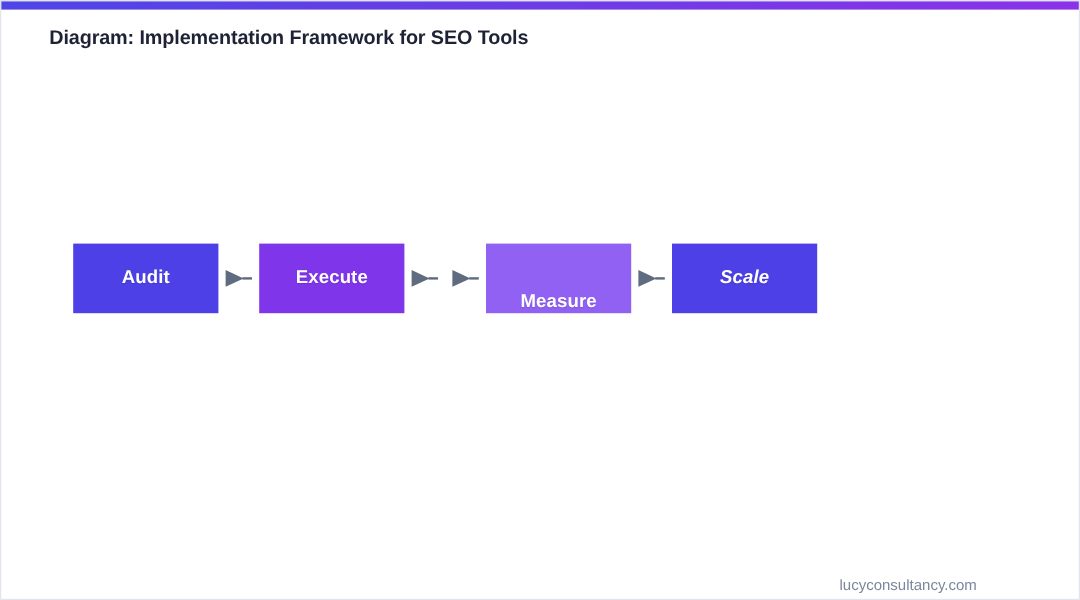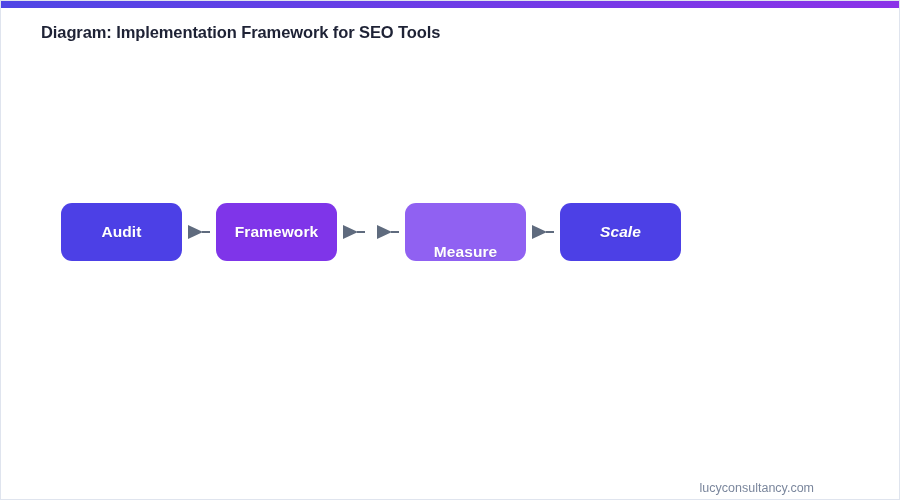--- a/index.html
+++ b/index.html
@@ -48,21 +48,21 @@
     position: absolute;
     left: 60px;
     top: 202px;
     height: 58px;
     display: flex;
     align-items: center;
   }
 
   .flow-node {
     height: 58px;
-    border-radius: 11px;
+    border-radius: 0;
     display: flex;
     align-items: center;
     justify-content: center;
     box-sizing: border-box;
     padding: 0 18px;
     min-width: 120px;
   }
 
   .flow-node-label {
     color: #ffffff;
@@ -107,21 +107,21 @@
       <div class="flow-node" style="background: rgb(76, 64, 230); width: 121px;">
         <span class="flow-node-label" style="color: rgb(255, 255, 255);">Audit</span>
       </div>
       <div class="flow-arrow">
         <svg width="26" height="22" viewBox="0 0 26 22">
           <path d="M2 4 L17 11 L2 18 Z" fill="#5f6b7e"></path>
           <rect x="16" y="10" width="8" height="2" fill="#5f6b7e"></rect>
         </svg>
       </div>
       <div class="flow-node" style="background: rgb(127, 53, 233); width: 121px;">
-        <span class="flow-node-label" style="color: rgb(255, 255, 255);">Framework</span>
+        <span class="flow-node-label" style="color: rgb(255, 255, 255);">Execute</span>
       </div>
       <div class="flow-arrow">
         <svg width="26" height="22" viewBox="0 0 26 22">
           <path d="M2 4 L17 11 L2 18 Z" fill="#5f6b7e"></path>
           <rect x="16" y="10" width="8" height="2" fill="#5f6b7e"></rect>
         </svg>
       </div>
       <div class="flow-arrow">
         <svg width="26" height="22" viewBox="0 0 26 22">
           <path d="M2 4 L17 11 L2 18 Z" fill="#5f6b7e"></path>

